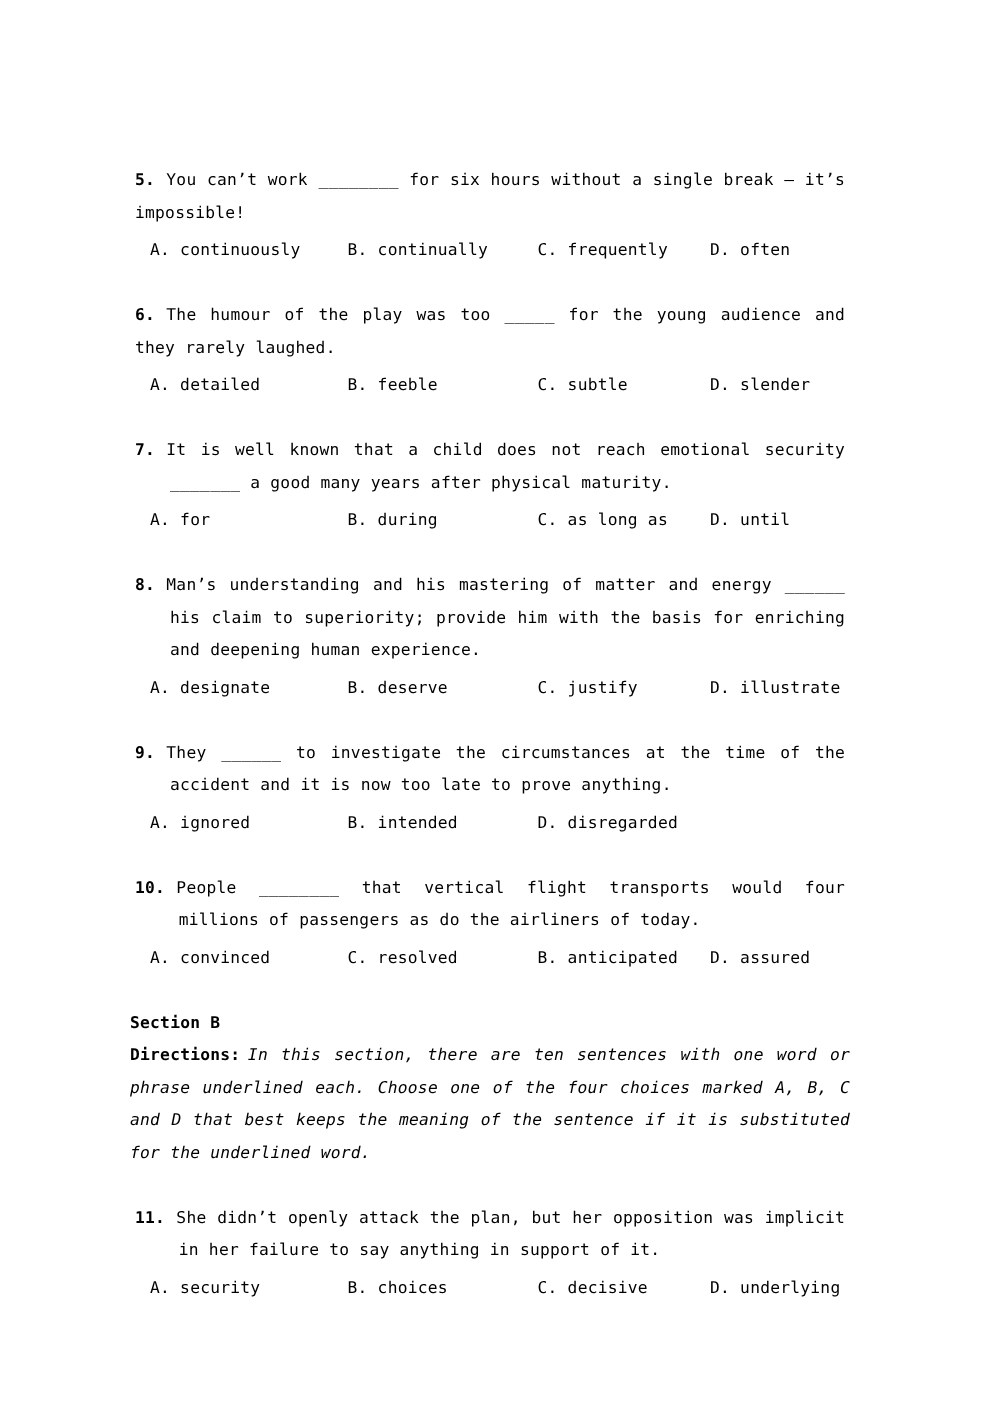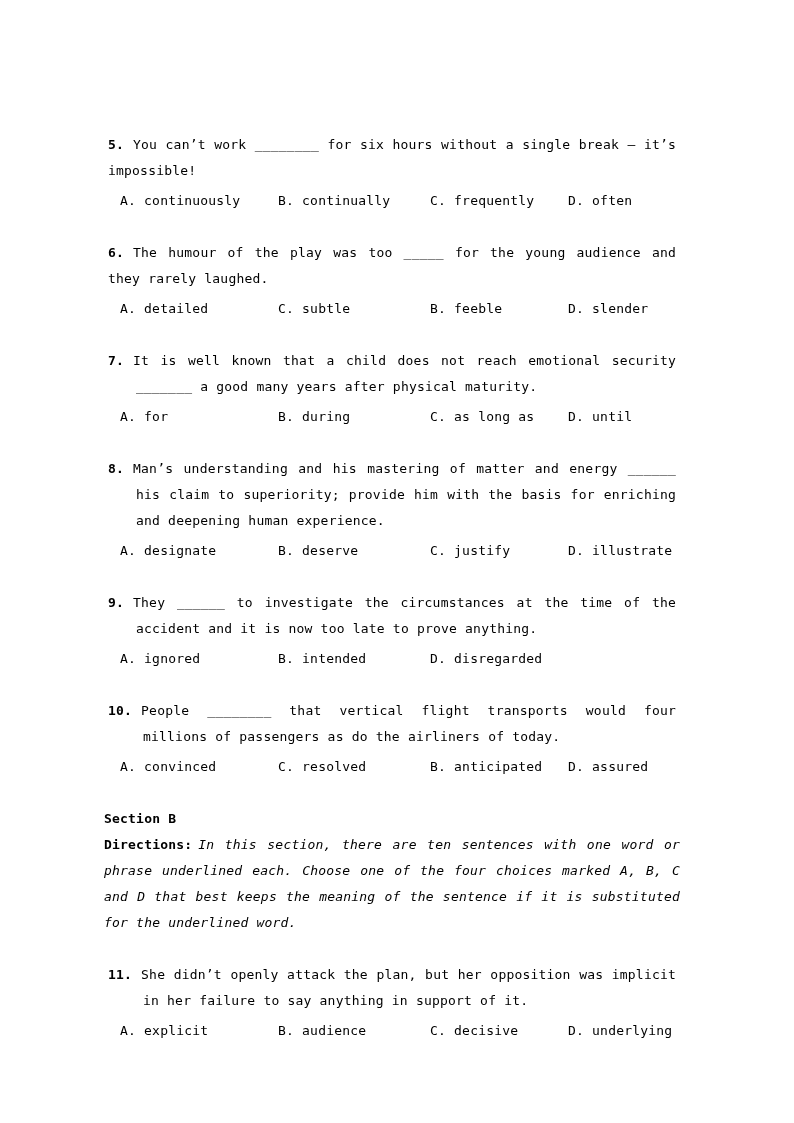--- a/index.html
+++ b/index.html
@@ -79,22 +79,22 @@
         <span class="opt">B. continually</span>
         <span class="opt">C. frequently</span>
         <span class="opt">D. often</span>
       </div>
     </div>
 
     <div class="question">
       <p class="q-text"><span class="q-num">6.</span><span class="q-body">The humour of the play was too _____ for the young audience and they rarely laughed.</span></p>
       <div class="options">
         <span class="opt">A. detailed</span>
+        <span class="opt">B. feeble</span>
         <span class="opt">C. subtle</span>
-        <span class="opt">B. feeble</span>
         <span class="opt">D. slender</span>
       </div>
     </div>
 
     <div class="question hang-sm">
       <p class="q-text"><span class="q-num">7.</span><span class="q-body">It is well known that a child does not reach emotional security _______ a good many years after physical maturity.</span></p>
       <div class="options">
         <span class="opt">A. for</span>
         <span class="opt">B. during</span>
         <span class="opt">C. as long as</span>
@@ -135,22 +135,22 @@
 
   <section>
 
     <p class="section-heading">Section B</p>
 
     <p class="directions"><span class="directions-label">Directions:</span><span class="directions-body">In this section, there are ten sentences with one word or phrase underlined each. Choose one of the four choices marked A, B, C and D that best keeps the meaning of the sentence if it is substituted for the underlined word.</span></p>
 
     <div class="question hang-lg">
       <p class="q-text"><span class="q-num">11.</span><span class="q-body">She didn’t openly attack the plan, but her opposition was </span><span class="underlined">implicit </span><span class="q-body">in her failure to say anything in support of it.</span></p>
       <div class="options">
-        <span class="opt">A. explicit</span>
-        <span class="opt">B. audience</span>
+        <span class="opt">A. security</span>
+        <span class="opt">B. choices</span>
         <span class="opt">C. decisive</span>
         <span class="opt">D. underlying</span>
       </div>
     </div>
 
   </section>
 
 </div>
 
 </body></html>

